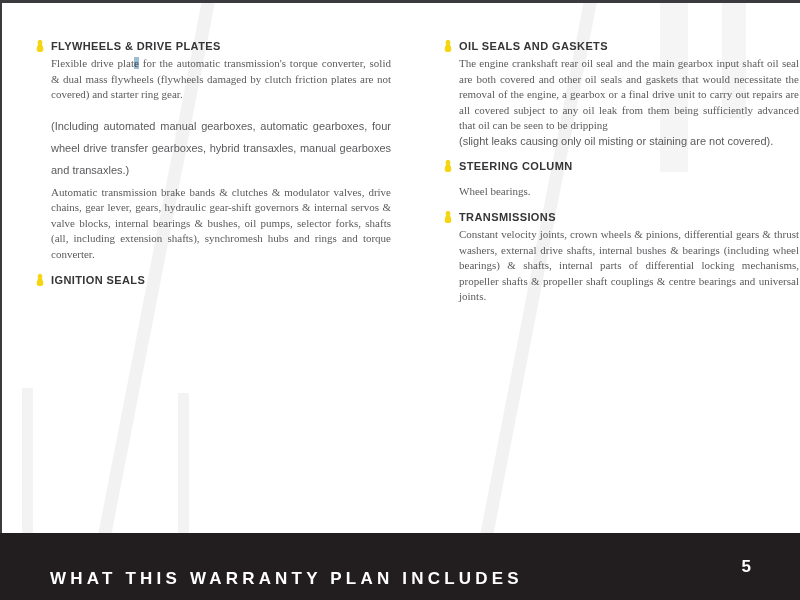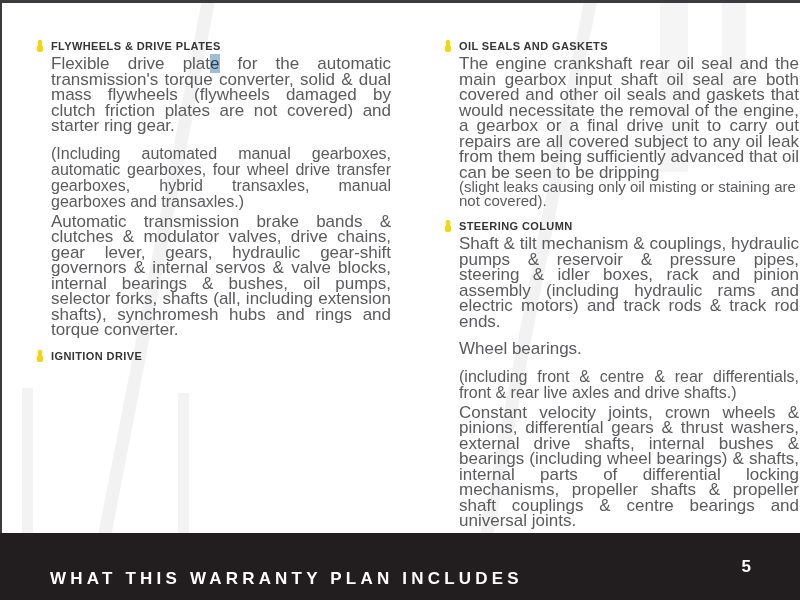--- a/index.html
+++ b/index.html
@@ -31,31 +31,32 @@
   .hrow{display:flex;align-items:flex-start;margin-bottom:4px;}
   .bullet{flex:0 0 10px;width:10px;height:12px;margin-top:0px;}
   .bullet svg{display:block;}
   .hname{
     margin-left:6px;
     font-size:11px;font-weight:bold;color:#353537;
     letter-spacing:0.4px;line-height:12px;
   }
   .body{
     margin:0 0 0 16px;
-    font-size:17px;line-height:15.5px;color:#5b5b5e;
+    font-size:11px;line-height:15.5px;color:#5b5b5e;
     text-align:justify;
+    font-family:Liberation Serif, serif;
   }
   .note{
     margin:0 0 4px 16px;
-    font-size:16px;line-height:16px;color:#5b5b5e;
+    font-size:11px;line-height:22px;color:#5b5b5e;
     text-align:justify;
   }
   .note-after{
     margin:0 0 0 16px;
-    font-size:15px;line-height:14px;color:#5b5b5e;
+    font-size:11px;line-height:14px;color:#5b5b5e;
   }
   .sel{background:#9fbdd3;color:#2c3e4c;}
 
   .footer{
     position:absolute;left:0;top:533px;width:800px;height:67px;
     background:#221e1f;z-index:6;
     display:flex;align-items:center;
   }
   .footer-title{
     margin-left:50px;
@@ -103,21 +104,21 @@
     <p class="body">Automatic transmission brake bands &amp; clutches &amp; modulator valves, drive chains, gear lever, gears, hydraulic gear-shift governors &amp; internal servos &amp; valve blocks, internal bearings &amp; bushes, oil pumps, selector forks, shafts (all, including extension shafts), synchromesh hubs and rings and torque converter.</p>
   </div>
 
   <div class="section">
     <div class="hrow">
       <span class="bullet">
         <svg width="10" height="12" viewBox="0 0 10 12">
             <path fill="#f5d410" d="M3.4 0h3.2v1.6h.8v1.8h-.8l1.6 4.4v2.4c0 1-1.4 1.8-3.2 1.8s-3.2-.8-3.2-1.8V7.8l1.6-4.4h-.8V1.6h.8z"></path>
           </svg>
       </span>
-      <span class="hname">IGNITION DRIVE</span>
+      <span class="hname">IGNITION SEALS</span>
     </div>
   </div>
 
 </div>
 
 <div class="col col-right">
 
   <div class="section">
     <div class="hrow">
       <span class="bullet">
@@ -133,29 +134,35 @@
 
   <div class="section">
     <div class="hrow">
       <span class="bullet">
         <svg width="10" height="12" viewBox="0 0 10 12">
             <path fill="#f5d410" d="M3.4 0h3.2v1.6h.8v1.8h-.8l1.6 4.4v2.4c0 1-1.4 1.8-3.2 1.8s-3.2-.8-3.2-1.8V7.8l1.6-4.4h-.8V1.6h.8z"></path>
           </svg>
       </span>
       <span class="hname">STEERING COLUMN</span>
     </div>
-    <p class="body">Shaft &amp; tilt mechanism &amp; couplings, hydraulic pumps &amp; reservoir &amp; pressure pipes, steering &amp; idler boxes, rack and pinion assembly (including hydraulic rams and electric motors) and track rods &amp; track rod ends.</p>
   </div>
 
   <div class="section">
     <p class="body">Wheel bearings.</p>
   </div>
 
   <div class="section">
-    <p class="note">(including front &amp; centre &amp; rear differentials, front &amp; rear live axles and drive shafts.)</p>
+    <div class="hrow">
+      <span class="bullet">
+        <svg width="10" height="12" viewBox="0 0 10 12">
+            <path fill="#f5d410" d="M3.4 0h3.2v1.6h.8v1.8h-.8l1.6 4.4v2.4c0 1-1.4 1.8-3.2 1.8s-3.2-.8-3.2-1.8V7.8l1.6-4.4h-.8V1.6h.8z"></path>
+          </svg>
+      </span>
+      <span class="hname">TRANSMISSIONS</span>
+    </div>
     <p class="body">Constant velocity joints, crown wheels &amp; pinions, differential gears &amp; thrust washers, external drive shafts, internal bushes &amp; bearings (including wheel bearings) &amp; shafts, internal parts of differential locking mechanisms, propeller shafts &amp; propeller shaft couplings &amp; centre bearings and universal joints.</p>
   </div>
 
 
 </div>
 
 <div class="footer">
   <span class="footer-title">WHAT THIS WARRANTY PLAN INCLUDES</span>
   <span class="footer-page">5</span>
 </div>

